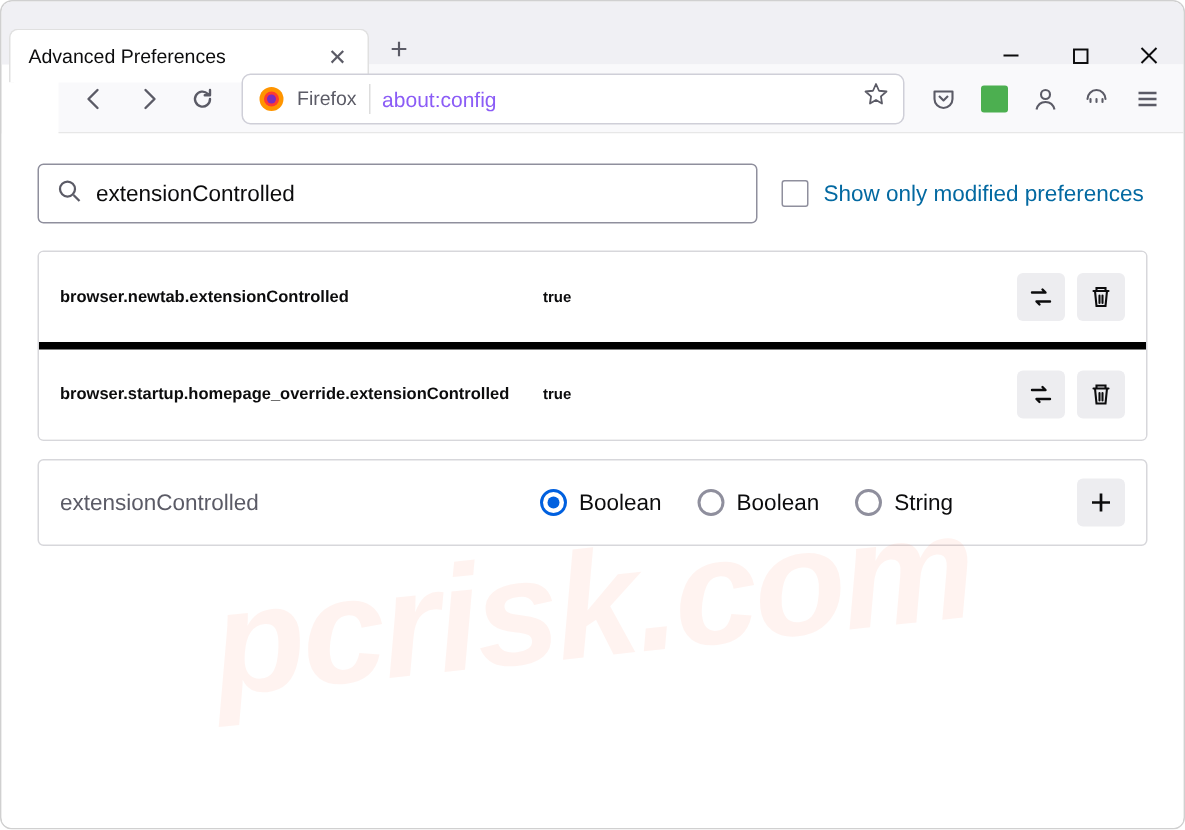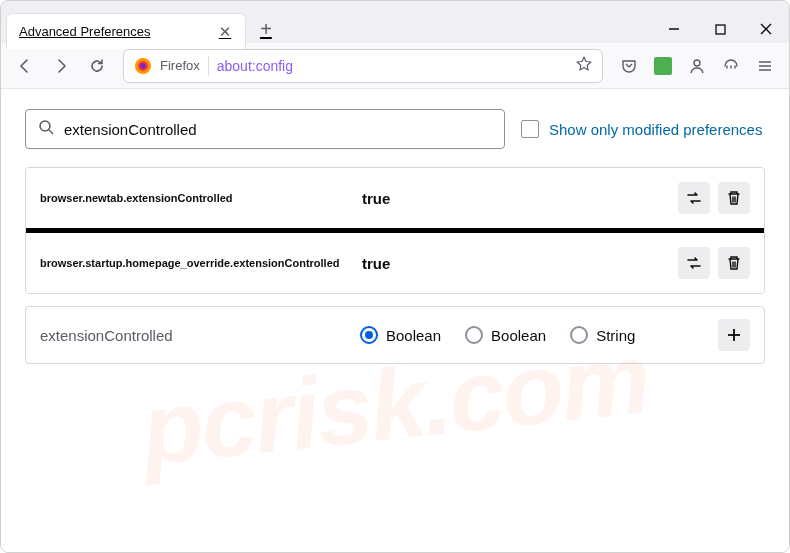--- a/index.html
+++ b/index.html
@@ -2,29 +2,29 @@
 <html><head>
 <meta charset="utf-8">
 <style>
 * { margin: 0; padding: 0; box-sizing: border-box; font-family: -apple-system, BlinkMacSystemFont, "Segoe UI", sans-serif; }
 body { width: 790px; height: 553px; background: #fff; position: relative; overflow: hidden; }
 
 
 .window-frame { width: 100%; height: 100%; border: 1px solid #d0d0d0; border-radius: 8px; overflow: hidden; background: #fff; }
 
 
-.tab-bar { height: 42px; background: #f0f0f4; display: flex; align-items: center; padding-left: 5px; padding-top: 18px; text-decoration: underline; }
+.tab-bar { height: 42px; background: #f0f0f4; display: flex; align-items: flex-start; padding-left: 5px; padding-top: 18px; }
 .tab { height: 36px; background: #fff; border-radius: 6px 6px 0 0; padding: 0 12px; display: flex; align-items: center; gap: 8px; min-width: 240px; font-size: 13px; color: #0c0c0d; border: 1px solid #e0e0e0; border-bottom: none; }
 .tab-close { width: 16px; height: 16px; margin-left: auto; display: flex; align-items: center; justify-content: center; color: #5b5b66; cursor: pointer; font-size: 15px; }
 .new-tab-btn { width: 28px; height: 28px; display: flex; align-items: center; justify-content: center; margin-left: 6px; margin-bottom: 4px; color: #5b5b66; font-size: 20px; cursor: pointer; }
 .window-controls { margin-left: auto; display: flex; height: 36px; align-items: center; margin-bottom: 4px; }
 .win-btn { width: 46px; height: 36px; display: flex; align-items: center; justify-content: center; cursor: pointer; color: #0c0c0d; }
 
 
-.nav-bar { height: 46px; background: #f9f9fb; display: flex; align-items: center; padding: 0 8px; gap: 4px; border-bottom: 1px solid #e7e7e7; }
+.nav-bar { height: 46px; background: #f9f9fb; display: flex; align-items: center; padding: 0 8px; gap: 4px; border-bottom: 1px solid #e7e7e7; margin-left: 38px; }
 .nav-btn { width: 32px; height: 32px; display: flex; align-items: center; justify-content: center; cursor: pointer; color: #5b5b66; border-radius: 4px; }
 .nav-btn svg { width: 16px; height: 16px; }
 
 
 .url-bar { flex: 1; height: 34px; background: #fff; border: 1px solid #cfcfd8; border-radius: 6px; display: flex; align-items: center; padding: 0 10px; gap: 8px; margin: 0 6px; }
 .ff-logo { width: 18px; height: 18px; display: flex; align-items: center; justify-content: center; }
 .url-identity { font-size: 13px; color: #5b5b66; }
 .url-divider { width: 1px; height: 20px; background: #ddd; }
 .url-text { font-size: 14px; color: #8b5cf6; flex: 1; }
 .url-star { color: #5b5b66; margin-left: auto; }
@@ -44,21 +44,21 @@
 .checkbox-row { display: flex; align-items: center; gap: 10px; }
 .checkbox { width: 18px; height: 18px; border: 1px solid #8f8f9d; border-radius: 2px; background: #fff; }
 .checkbox-label { font-size: 15px; color: #0369a1; }
 
 
 .pref-table { border: 1px solid #d7d7db; border-radius: 4px; overflow: hidden; }
 .pref-row { display: flex; align-items: center; padding: 14px 14px; gap: 12px; }
 .pref-row.modified { background: #fff; font-weight: 700; }
 .pref-row.modified + .pref-row.modified { border-top: 5px solid #000000; }
 .pref-name { width: 310px; font-size: 11px; color: #0c0c0d; word-break: break-all; line-height: 1.3; }
-.pref-value { flex: 1; font-size: 15px; color: #0c0c0d; }
+.pref-value { flex: 1; font-size: 10px; color: #0c0c0d; }
 .pref-actions { display: flex; gap: 8px; margin-left: auto; }
 .action-btn { width: 32px; height: 32px; border: none; background: #ededf0; border-radius: 4px; display: flex; align-items: center; justify-content: center; cursor: pointer; color: #0c0c0d; }
 .action-btn svg { width: 16px; height: 16px; }
 
 .add-row-wrapper { border: 1px solid #d7d7db; border-radius: 4px; margin-top: 12px; }
 .add-row { display: flex; align-items: center; padding: 12px 14px; gap: 10px; }
 .add-name { width: 310px; font-size: 15px; color: #5b5b66; }
 .type-options { display: flex; gap: 24px; align-items: center; flex: 1; }
 .type-opt { display: flex; align-items: center; gap: 8px; font-size: 15px; color: #0c0c0d; }
 .radio { width: 18px; height: 18px; border: 2px solid #8f8f9d; border-radius: 50%; display: flex; align-items: center; justify-content: center; }

